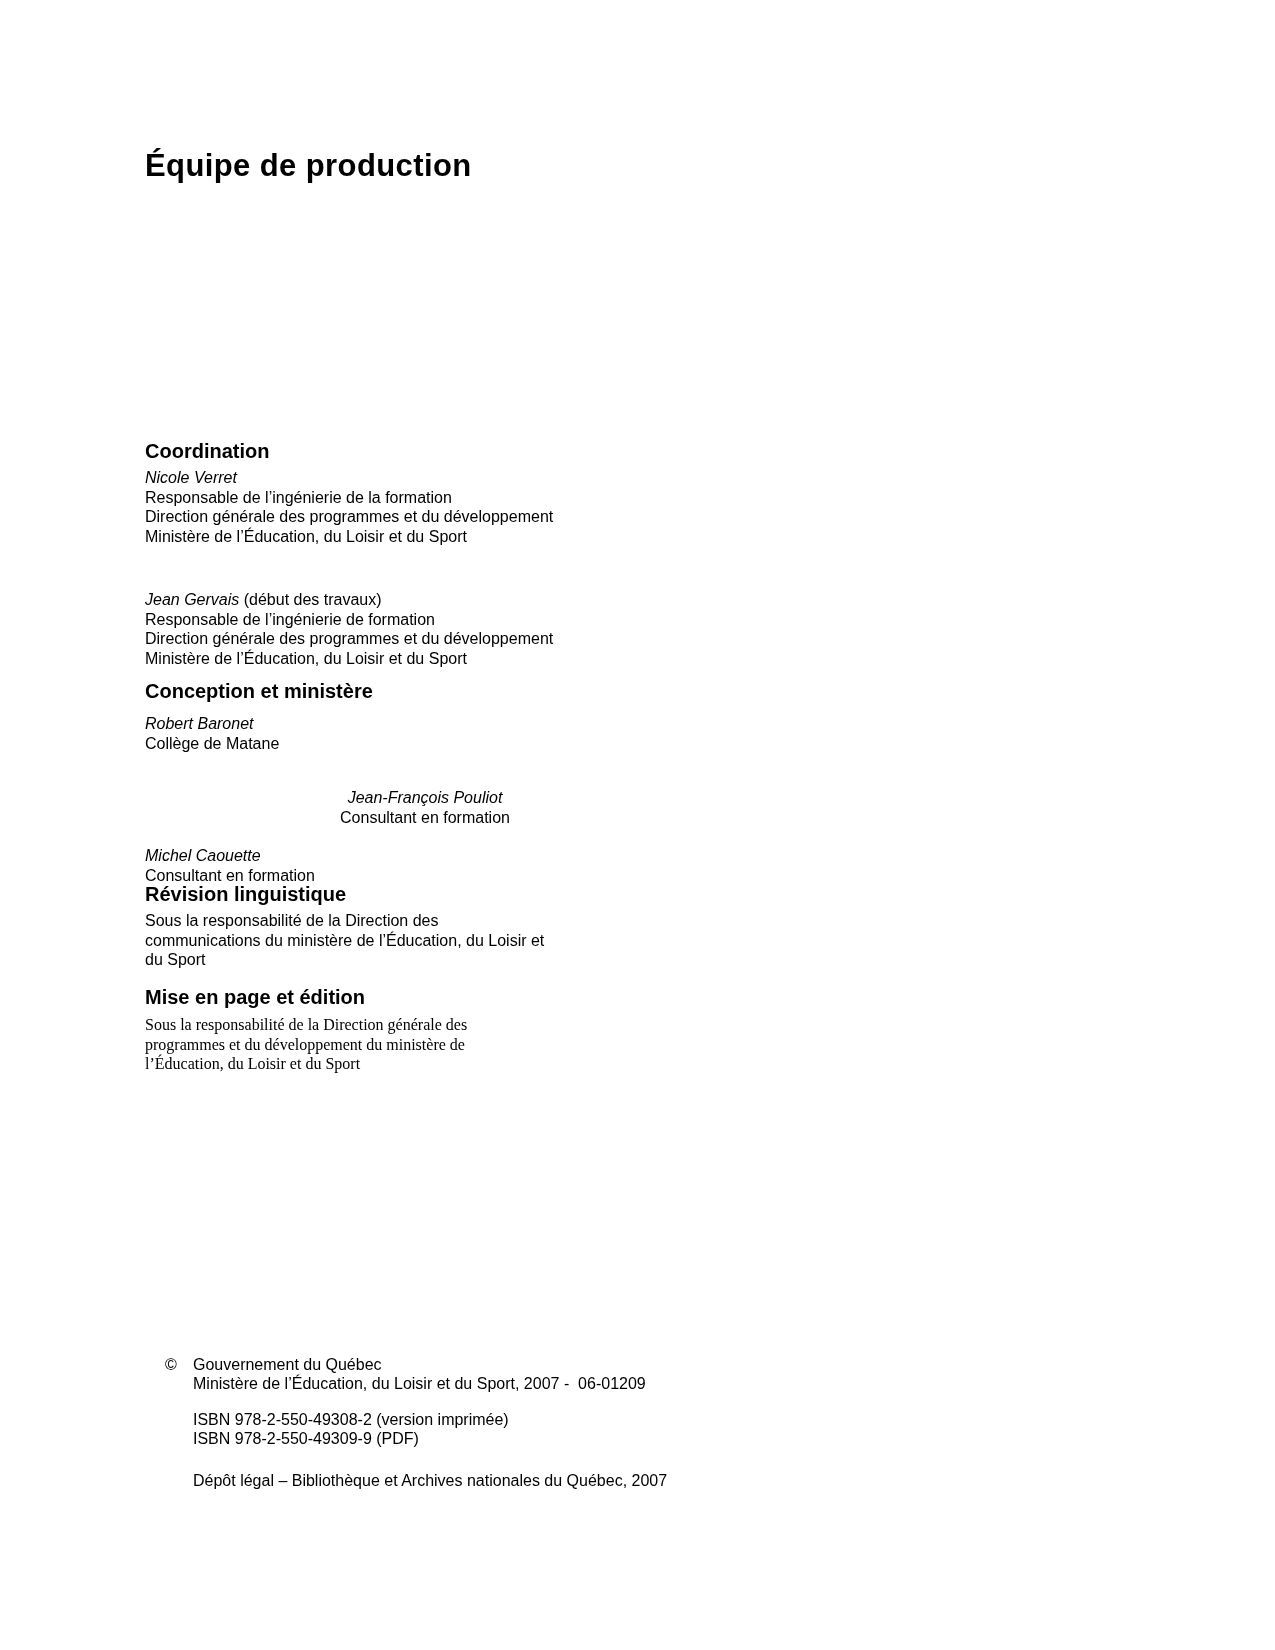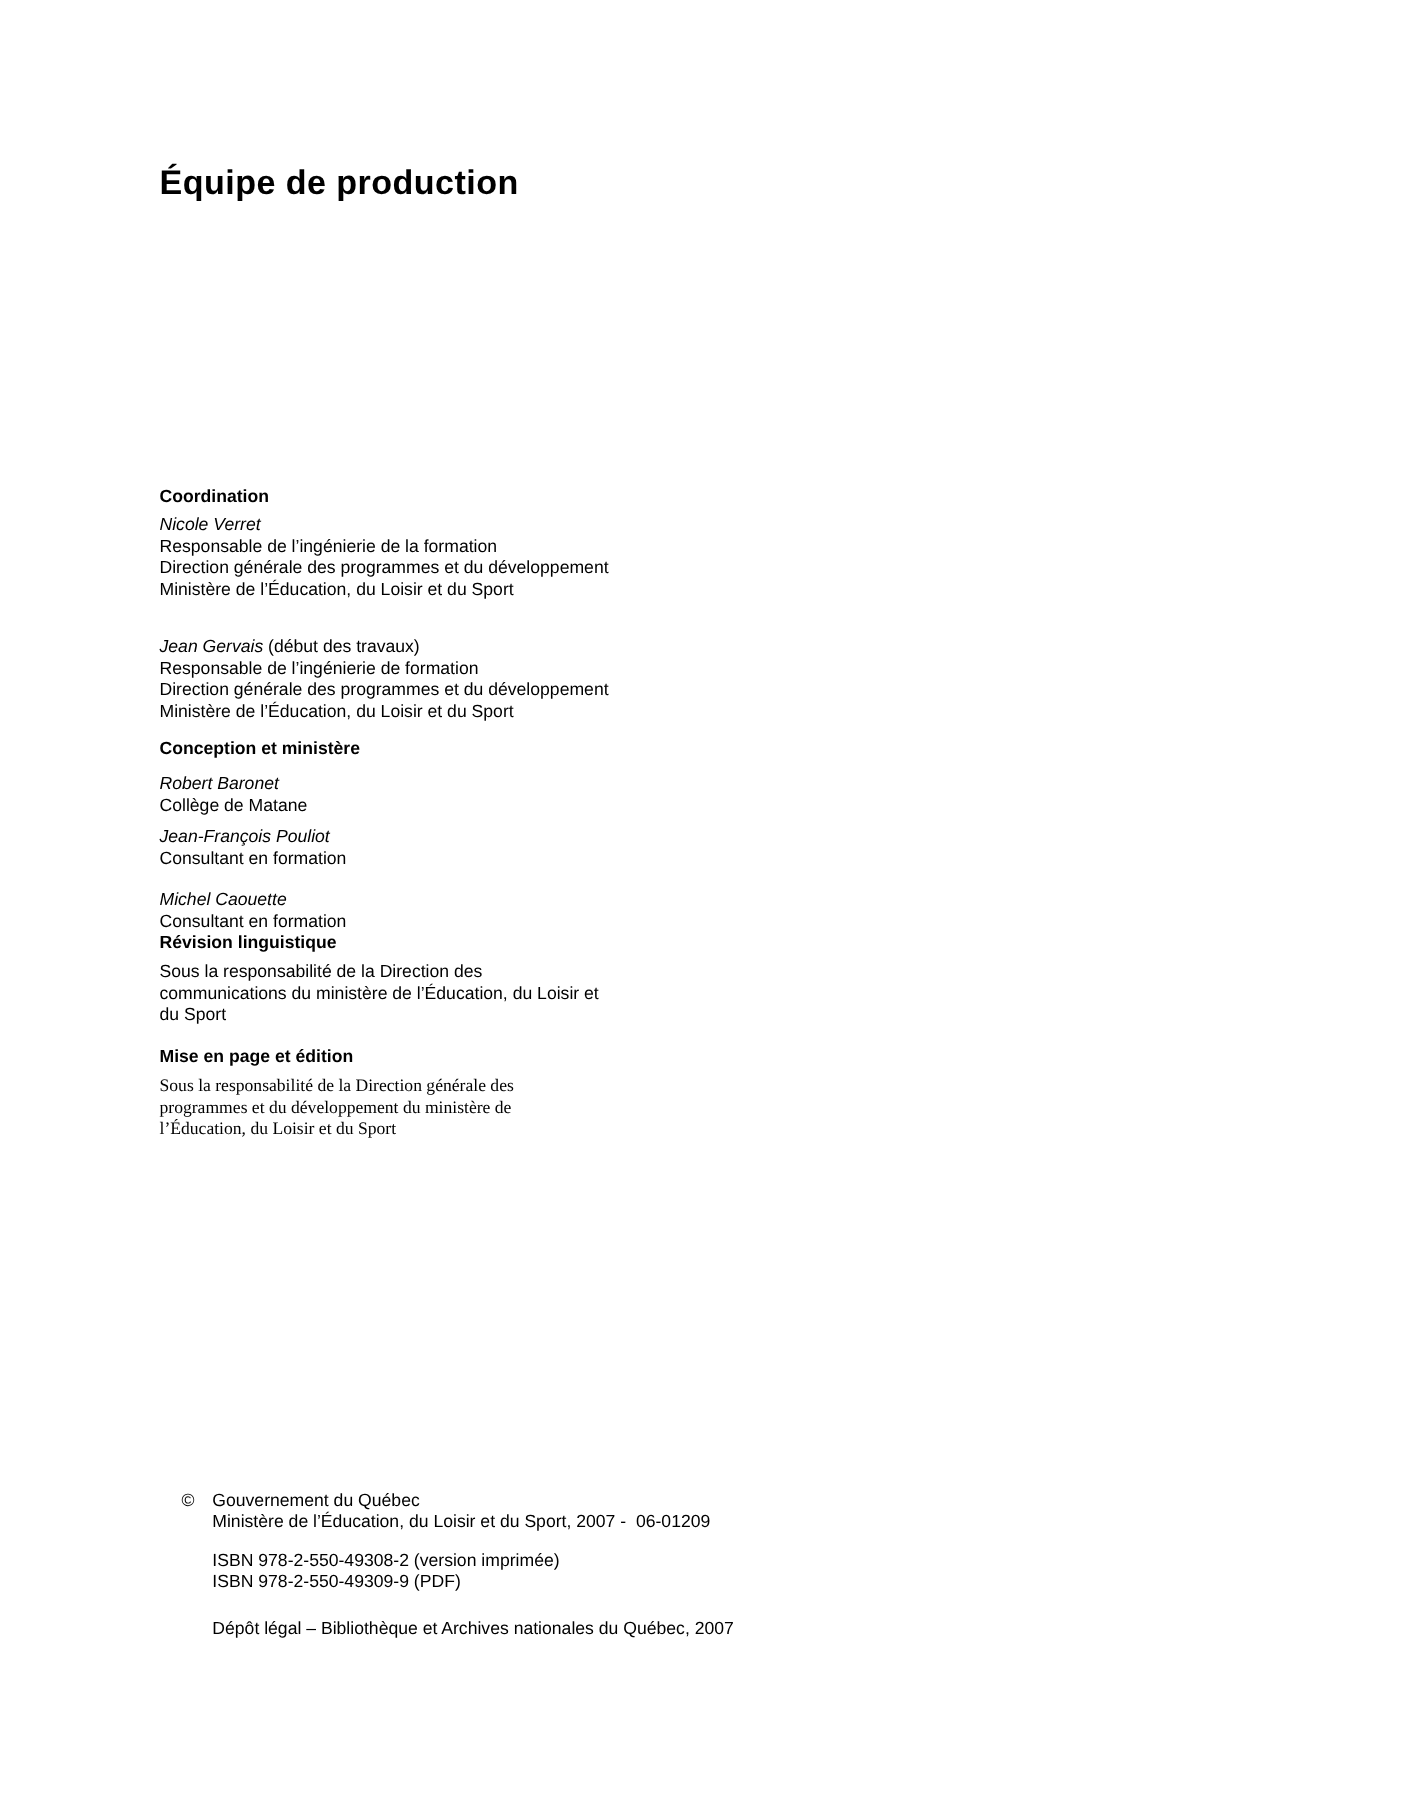--- a/index.html
+++ b/index.html
@@ -23,30 +23,30 @@
     white-space: nowrap;
   }
   .content {
     position: absolute;
     left: 145px;
     top: 442px;
     width: 560px;
     font-size: 16px;
     line-height: 19.5px;
   }
-  .heading { margin: 0; font-size: 16px; font-weight: bold; }
+  .heading { margin: 0; font-size: 20px; font-weight: bold; }
   .entry, .para { margin: 0; }
   .line { white-space: nowrap; }
   .name { font-style: italic; }
 
   .mt-nicole    { margin-top: 6.5px; }
-  .mt-jean      { margin-top: 33px; }
+  .mt-jean      { margin-top: 44px; }
   .mt-conception{ margin-top: 14px; }
   .mt-robert    { margin-top: 12.5px; }
-  .mt-jf        { margin-top: 9px; }
+  .mt-jf        { margin-top: 35px; text-align: center; }
   .mt-michel    { margin-top: 19px; }
   .mt-revision  { }
   .mt-revbody   { margin-top: 6.5px; }
   .mt-mise      { margin-top: 18.5px; }
   .mt-misebody  { margin-top: 7.5px; font-family: Liberation Serif, serif; }
 
   .copyright {
     position: absolute;
     left: 165px;
     top: 1355px;

